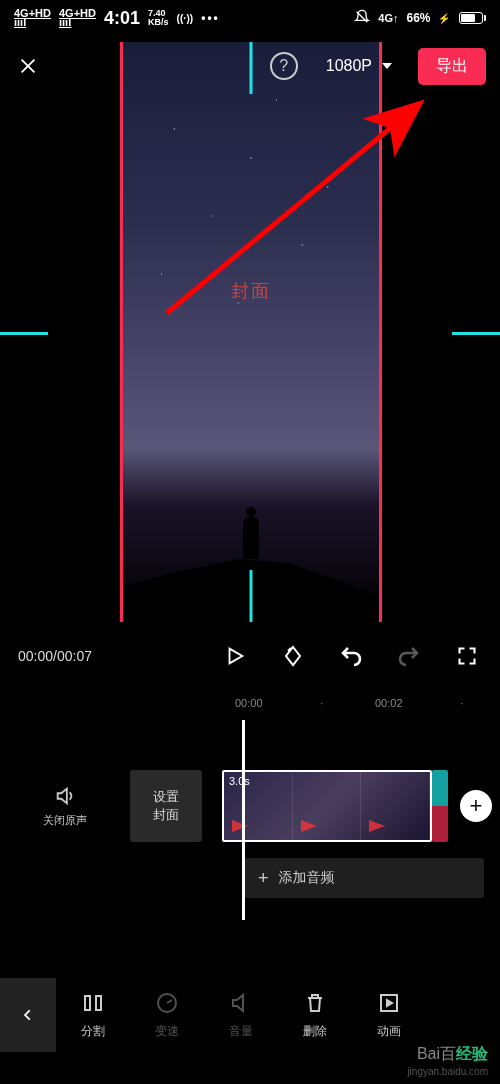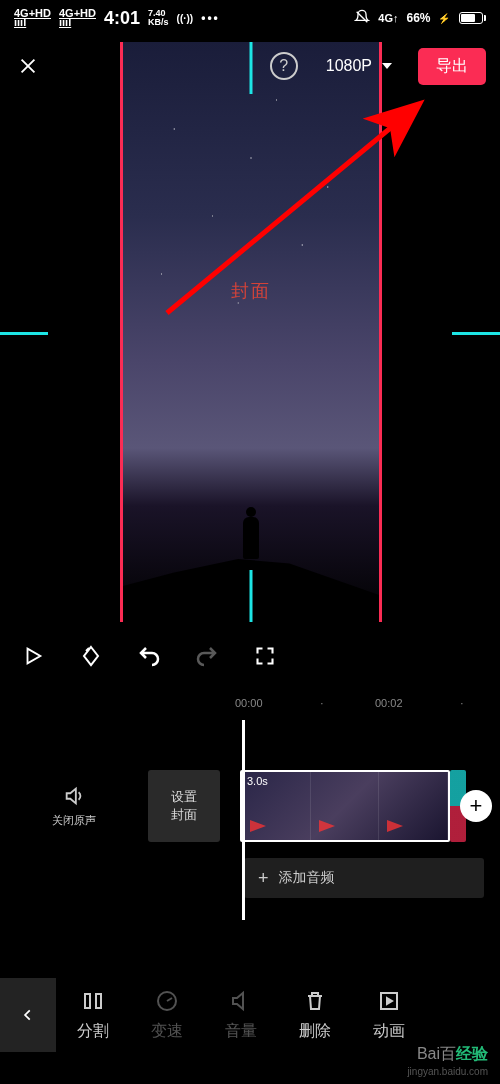--- a/index.html
+++ b/index.html
@@ -53,37 +53,37 @@
   .pb-icon { width: 30px; height: 30px; display: flex; align-items: center; justify-content: center; cursor: pointer; color: #eee; }
   .pb-icon.disabled { opacity: 0.35; }
 
   .timeline-ruler { position: absolute; top: 690px; left: 0; right: 0; height: 26px; display: flex; align-items: center; font-size: 11px; color: #888; }
   .ruler-tick { position: absolute; }
 
   .timeline-zone { position: absolute; top: 720px; left: 0; right: 0; height: 200px; }
   .playhead { position: absolute; left: 242px; top: 0; bottom: 0; width: 3px; background: #fff; z-index: 4; }
 
   .track-row1 { position: absolute; top: 50px; left: 0; right: 0; height: 72px; display: flex; align-items: center; }
-  .mute-col { width: 148px; display: flex; flex-direction: column; align-items: center; gap: 6px; font-size: 11px; color: #ccc; }
+  .mute-col { width: 130px; display: flex; flex-direction: column; align-items: center; gap: 6px; font-size: 11px; color: #ccc; }
   .cover-box { width: 72px; height: 72px; background: #2a2a2a; display: flex; align-items: center; justify-content: center; font-size: 13px; color: #ddd; line-height: 1.4; text-align: center; border-radius: 3px; cursor: pointer; }
   .clip-gap { width: 20px; }
   .clip-piece { height: 72px; background: linear-gradient(135deg, #2a2648 0%, #4a3e5e 50%, #1a1530 100%); border-radius: 2px; position: relative; }
   .clip-main { width: 210px; border: 2px solid #fff; display: flex; }
   .clip-sub { flex: 1; border-right: 1px solid rgba(255,255,255,0.1); position: relative; }
   .clip-dur { position: absolute; top: 3px; left: 5px; font-size: 11px; color: #fff; z-index: 2; }
   .red-tri { position: absolute; bottom: 8px; left: 8px; width: 0; height: 0; border-left: 16px solid #f33; border-top: 6px solid transparent; border-bottom: 6px solid transparent; opacity: 0.75;}
   .add-clip-btn { width: 32px; height: 32px; background: #fff; color: #000; border-radius: 50%; display: flex; align-items: center; justify-content: center; font-size: 22px; font-weight: 400; position: absolute; right: 8px; cursor: pointer; z-index: 3; }
   .clip-trail { width: 16px; background: linear-gradient(180deg,#1de5e5 50%,#fb2c54 50%); opacity: 0.7; }
 
   .audio-row { position: absolute; top: 138px; left: 244px; right: 16px; height: 40px; background: #1f1f1f; border-radius: 3px; display: flex; align-items: center; padding-left: 14px; gap: 10px; font-size: 14px; color: #ccc; cursor: pointer; }
 
   .bottom-toolbar { position: absolute; bottom: 32px; left: 0; right: 0; height: 74px; display: flex; align-items: center; }
   .back-tool { width: 56px; height: 74px; background: #232323; display: flex; align-items: center; justify-content: center; cursor: pointer; }
   .tool-list { flex: 1; display: flex; }
-  .tool-item { flex: 1; display: flex; flex-direction: column; align-items: center; justify-content: center; gap: 7px; font-size: 16px; color: #ccc; cursor: pointer; }
+  .tool-item { flex: 1; display: flex; flex-direction: column; align-items: center; justify-content: center; gap: 7px; font-size: 12px; color: #ccc; cursor: pointer; }
   .tool-item.dim { opacity: 0.4; }
   .tool-icon-box { width: 26px; height: 26px; display: flex; align-items: center; justify-content: center; }
 
   .watermark { position: absolute; right: 12px; bottom: 6px; font-size: 10px; color: #555; text-align: right; line-height: 1.3; }
   .wm-logo { font-size: 16px; color: #888; }
   .wm-logo b { color: #2b7; }
 </style>
 </head>
 <body>
 
@@ -158,20 +158,23 @@
 <svg class="arrow-annot" viewBox="0 0 270 220">
   <defs>
       <marker id="ah" markerWidth="12" markerHeight="12" refX="10" refY="5" orient="auto">
     <path d="M0,0 L12,5 L0,10 L3,5 z" fill="#f00"></path>
       </marker>
     </defs>
   <line x1="5" y1="215" x2="255" y2="8" stroke="#f00" stroke-width="5" marker-end="url(#ah)"></line>
 </svg>
 
 <div class="playback-bar">
+  <div class="time-text">
+    <span>00:00</span>/<span>00:07</span>
+  </div>
   <div class="pb-icon">
     <svg width="22" height="22" viewBox="0 0 24 24" fill="none" stroke="#fff" stroke-width="2">
         <path d="M6 4l14 8-14 8z"></path>
       </svg>
   </div>
   <div class="pb-icon">
     <svg width="24" height="24" viewBox="0 0 24 24" fill="none" stroke="#fff" stroke-width="2">
         <path d="M12 3l7 9-7 9-7-9z"></path>
         <path d="M10 4l-3 3" stroke-width="2"></path>
       </svg>

